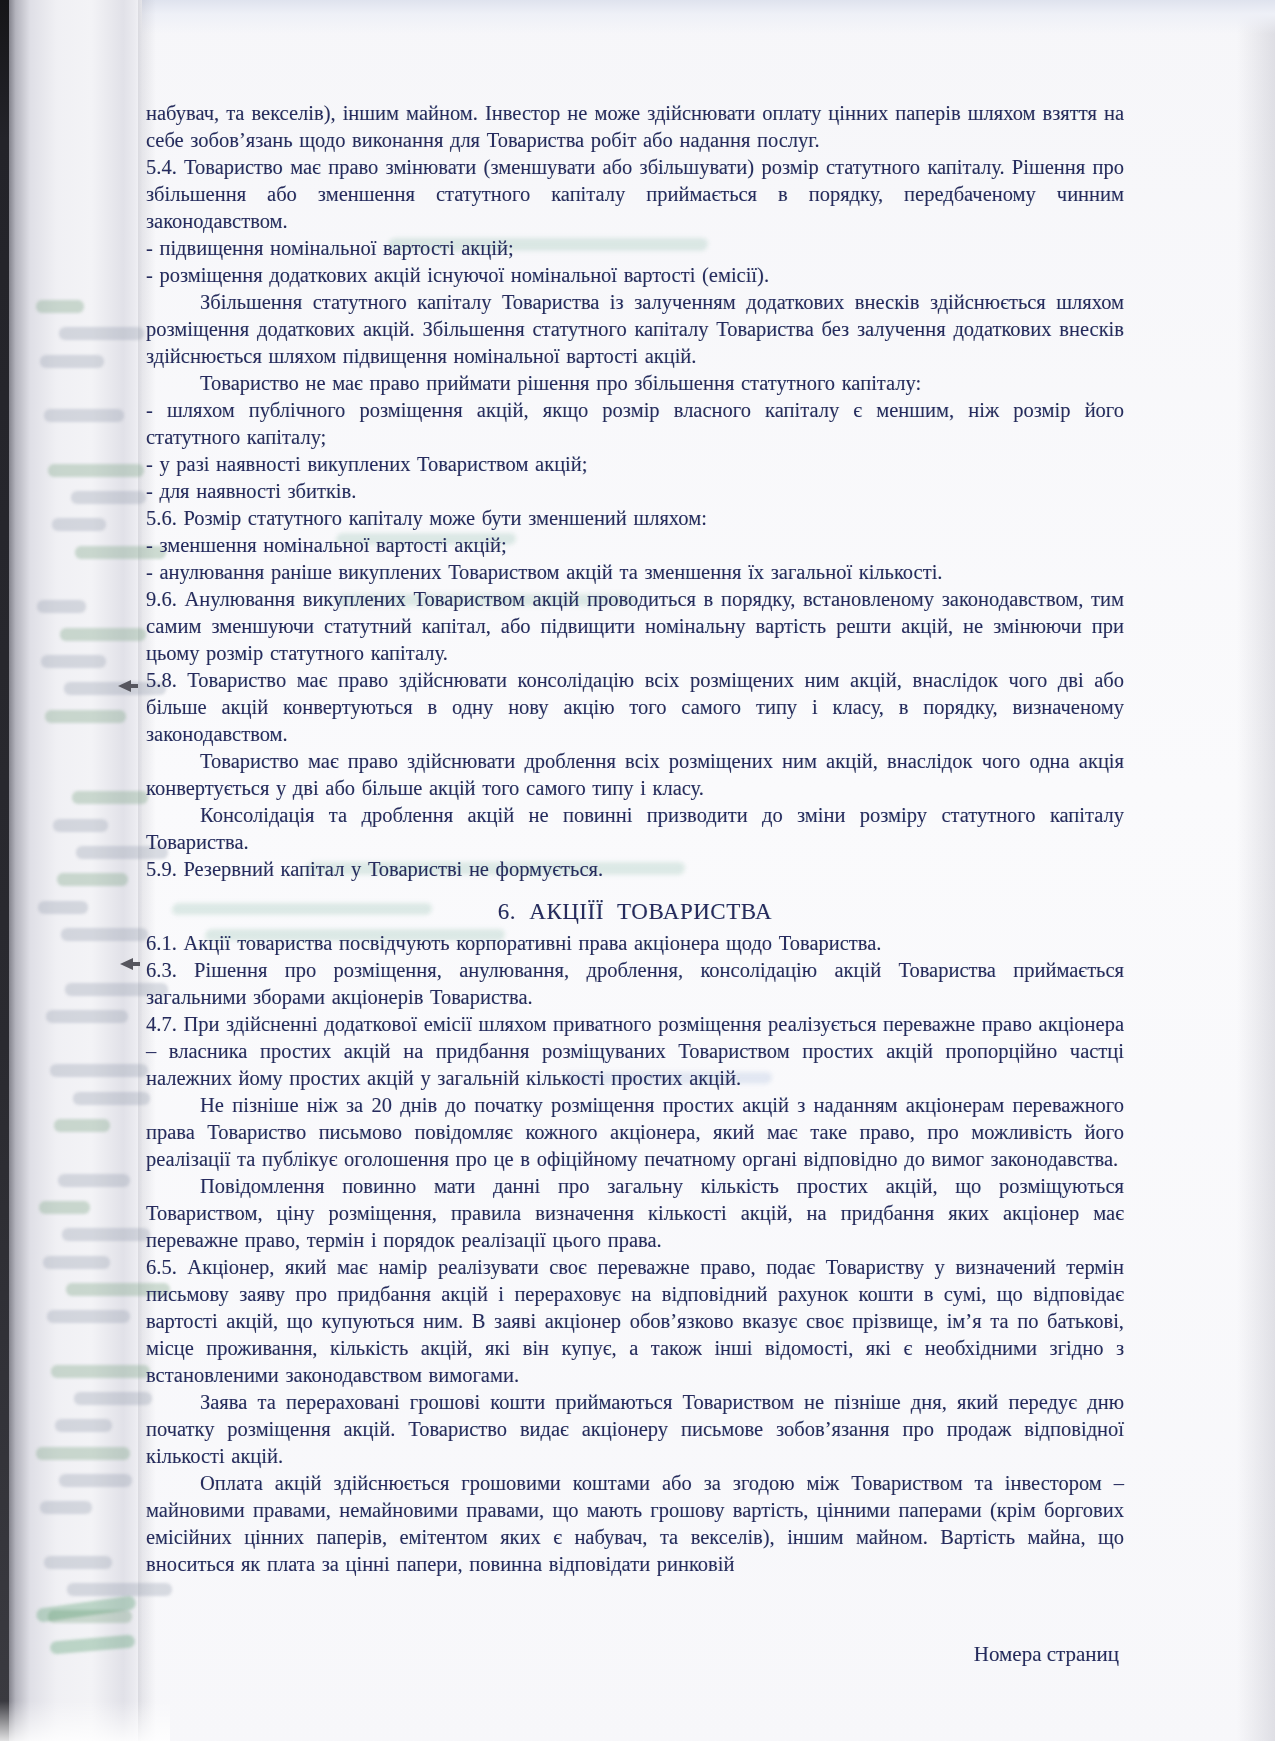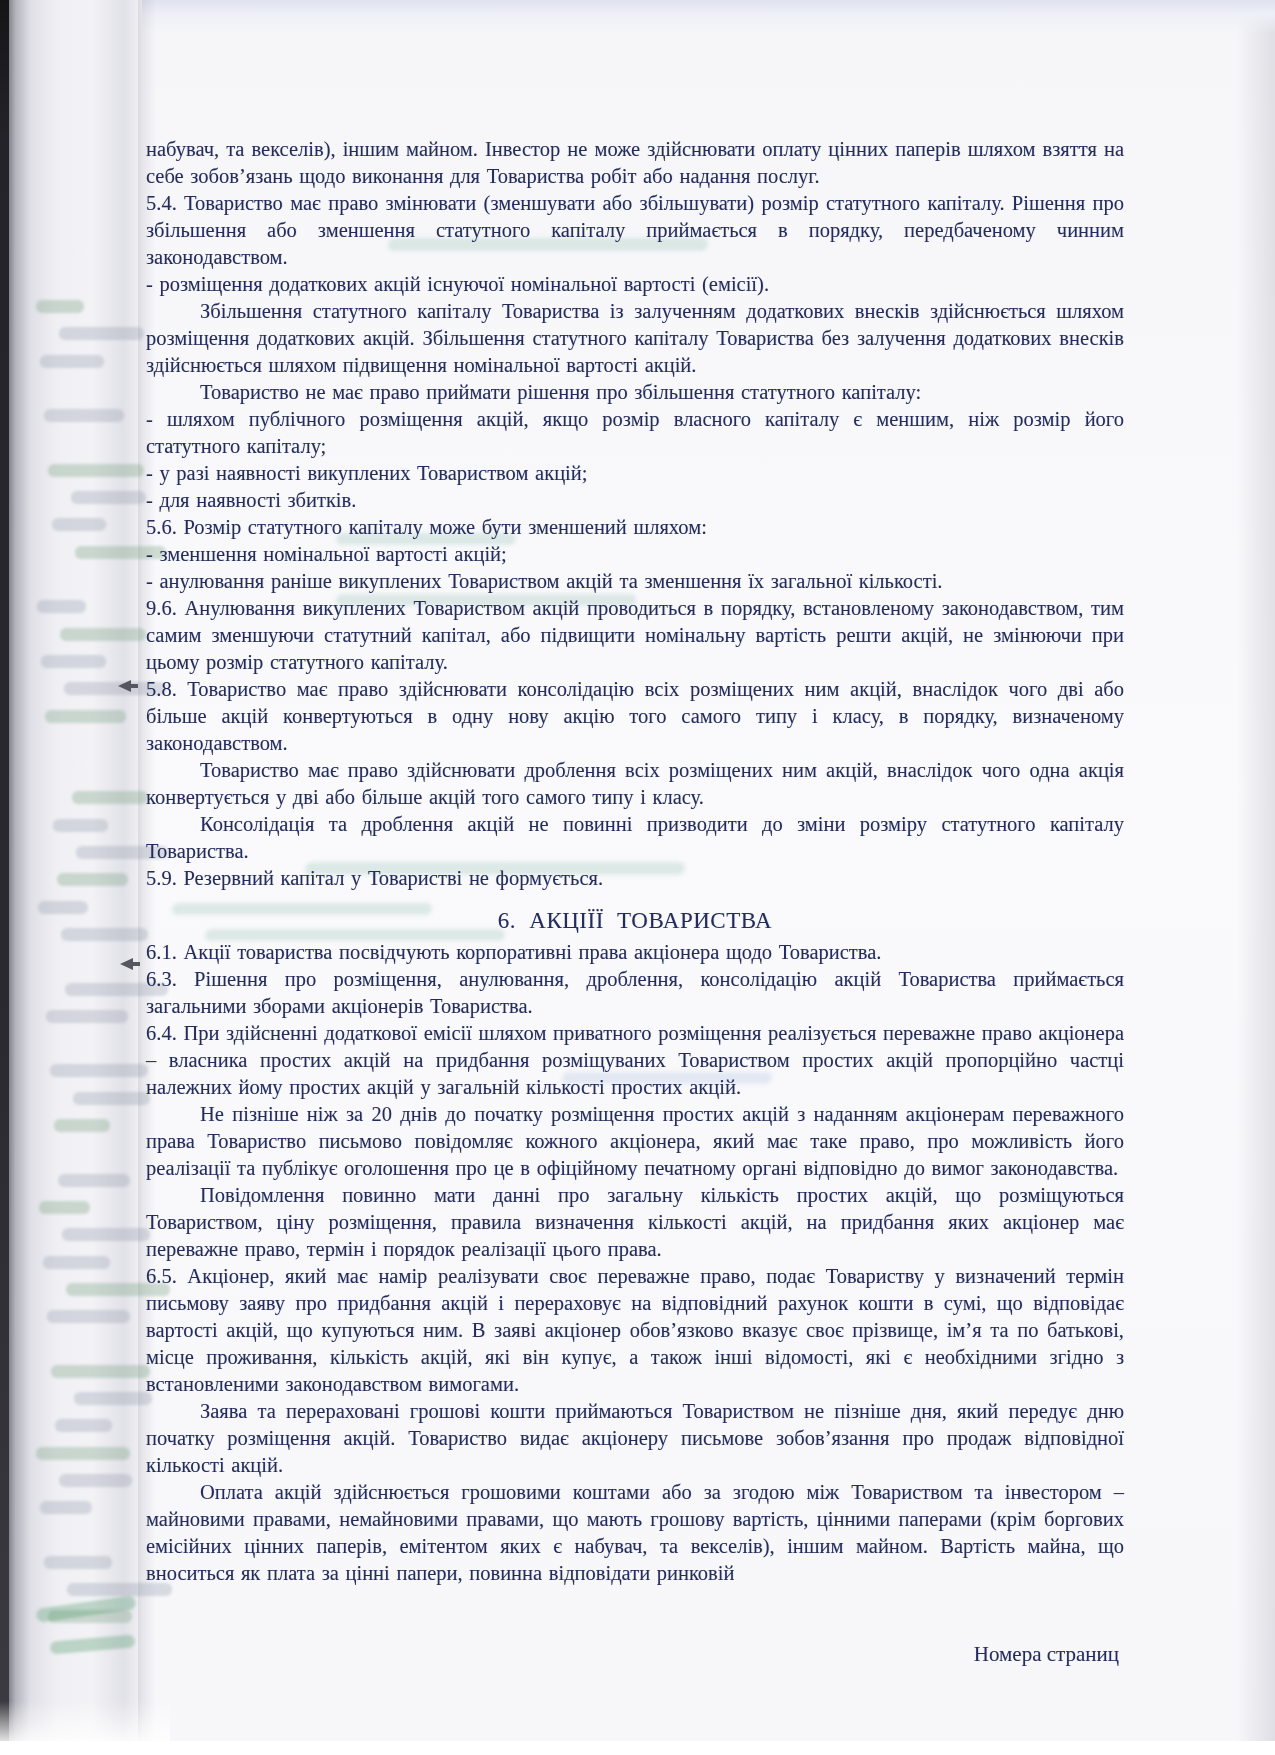--- a/index.html
+++ b/index.html
@@ -24,21 +24,20 @@
   .bottom-fade{position:absolute;left:0;bottom:14px;width:170px;height:40px;
     background:linear-gradient(180deg,rgba(255,255,255,0),rgba(255,255,255,.85));z-index:5;}
 
   
   .content{
     position:absolute;left:146px;top:100px;width:978px;
     font-size:20.5px;line-height:27px;color:#262a5e;
     text-align:justify;word-spacing:1.5px;
     text-shadow:0.6px 0.3px 0 rgba(0,140,160,.16),-0.6px -0.3px 0 rgba(190,120,30,.12);
     z-index:3;
-    margin-top:36px;
   }
   .content p{margin:0;}
   .content p.ind{text-indent:54px;}
   h2.sec{
     margin:15px 0 5px 0;text-align:center;font-weight:400;
     font-size:23px;letter-spacing:.5px;word-spacing:7px;
   }
   .footer-note{
     position:absolute;top:1642px;right:156px;
     font-size:21px;color:#262a5e;z-index:3;
@@ -120,38 +119,39 @@
   <div class="smudge b" style="left:562px;top:1072px;width:210px;height:12px;"></div>
   <div class="scribble" style="left:36px;top:1602px;width:100px;height:14px;transform:rotate(-8deg);"></div>
   <div class="scribble" style="left:50px;top:1638px;width:85px;height:13px;transform:rotate(-5deg);"></div>
 
   <div class="arrow" style="left:118px;top:680px;"></div>
   <div class="arrow" style="left:120px;top:958px;"></div>
 
   <div class="content">
     <p>набувач, та векселів), іншим майном. Інвестор не може здійснювати оплату цінних паперів шляхом взяття на себе зобов’язань щодо виконання для Товариства робіт або надання послуг.</p>
     <p>5.4. Товариство має право змінювати (зменшувати або збільшувати) розмір статутного капіталу. Рішення про збільшення або зменшення статутного капіталу приймається в порядку, передбаченому чинним законодавством.</p>
+    <p>- підвищення номінальної вартості акцій;</p>
     <p>- розміщення додаткових акцій існуючої номінальної вартості (емісії).</p>
     <p class="ind">Збільшення статутного капіталу Товариства із залученням додаткових внесків здійснюється шляхом розміщення додаткових акцій. Збільшення статутного капіталу Товариства без залучення додаткових внесків здійснюється шляхом підвищення номінальної вартості акцій.</p>
     <p class="ind">Товариство не має право приймати рішення про збільшення статутного капіталу:</p>
     <p>- шляхом публічного розміщення акцій, якщо розмір власного капіталу є меншим, ніж розмір його статутного капіталу;</p>
     <p>- у разі наявності викуплених Товариством акцій;</p>
     <p>- для наявності збитків.</p>
     <p>5.6. Розмір статутного капіталу може бути зменшений шляхом:</p>
     <p>- зменшення номінальної вартості акцій;</p>
     <p>- анулювання раніше викуплених Товариством акцій та зменшення їх загальної кількості.</p>
     <p>9.6. Анулювання викуплених Товариством акцій проводиться в порядку, встановленому законодавством, тим самим зменшуючи статутний капітал, або підвищити номінальну вартість решти акцій, не змінюючи при цьому розмір статутного капіталу.</p>
     <p>5.8. Товариство має право здійснювати консолідацію всіх розміщених ним акцій, внаслідок чого дві або більше акцій конвертуються в одну нову акцію того самого типу і класу, в порядку, визначеному законодавством.</p>
     <p class="ind">Товариство має право здійснювати дроблення всіх розміщених ним акцій, внаслідок чого одна акція конвертується у дві або більше акцій того самого типу і класу.</p>
     <p class="ind">Консолідація та дроблення акцій не повинні призводити до зміни розміру статутного капіталу Товариства.</p>
     <p>5.9. Резервний капітал у Товаристві не формується.</p>
     <h2 class="sec">6. АКЦІЇЇ ТОВАРИСТВА</h2>
     <p>6.1. Акції товариства посвідчують корпоративні права акціонера щодо Товариства.</p>
     <p>6.3. Рішення про розміщення, анулювання, дроблення, консолідацію акцій Товариства приймається загальними зборами акціонерів Товариства.</p>
-    <p>6.4. При здійсненні додаткової емісії шляхом приватного розміщення реалізується переважне право акціонера – власника простих акцій на придбання розміщуваних Товариством простих акцій пропорційно частці належних йому простих акцій у загальній кількості простих акцій.</p>
+    <p>4.7. При здійсненні додаткової емісії шляхом приватного розміщення реалізується переважне право акціонера – власника простих акцій на придбання розміщуваних Товариством простих акцій пропорційно частці належних йому простих акцій у загальній кількості простих акцій.</p>
     <p class="ind">Не пізніше ніж за 20 днів до початку розміщення простих акцій з наданням акціонерам переважного права Товариство письмово повідомляє кожного акціонера, який має таке право, про можливість його реалізації та публікує оголошення про це в офіційному печатному органі відповідно до вимог законодавства.</p>
     <p class="ind">Повідомлення повинно мати данні про загальну кількість простих акцій, що розміщуються Товариством, ціну розміщення, правила визначення кількості акцій, на придбання яких акціонер має переважне право, термін і порядок реалізації цього права.</p>
     <p>6.5. Акціонер, який має намір реалізувати своє переважне право, подає Товариству у визначений термін письмову заяву про придбання акцій і перераховує на відповідний рахунок кошти в сумі, що відповідає вартості акцій, що купуються ним. В заяві акціонер обов’язково вказує своє прізвище, ім’я та по батькові, місце проживання, кількість акцій, які він купує, а також інші відомості, які є необхідними згідно з встановленими законодавством вимогами.</p>
     <p class="ind">Заява та перераховані грошові кошти приймаються Товариством не пізніше дня, який передує дню початку розміщення акцій. Товариство видає акціонеру письмове зобов’язання про продаж відповідної кількості акцій.</p>
     <p class="ind">Оплата акцій здійснюється грошовими коштами або за згодою між Товариством та інвестором – майновими правами, немайновими правами, що мають грошову вартість, цінними паперами (крім боргових емісійних цінних паперів, емітентом яких є набувач, та векселів), іншим майном. Вартість майна, що вноситься як плата за цінні папери, повинна відповідати ринковій</p>
   </div>
 
   <div class="footer-note">Номера страниц</div>
 
   <div class="bottom-fade"></div>

